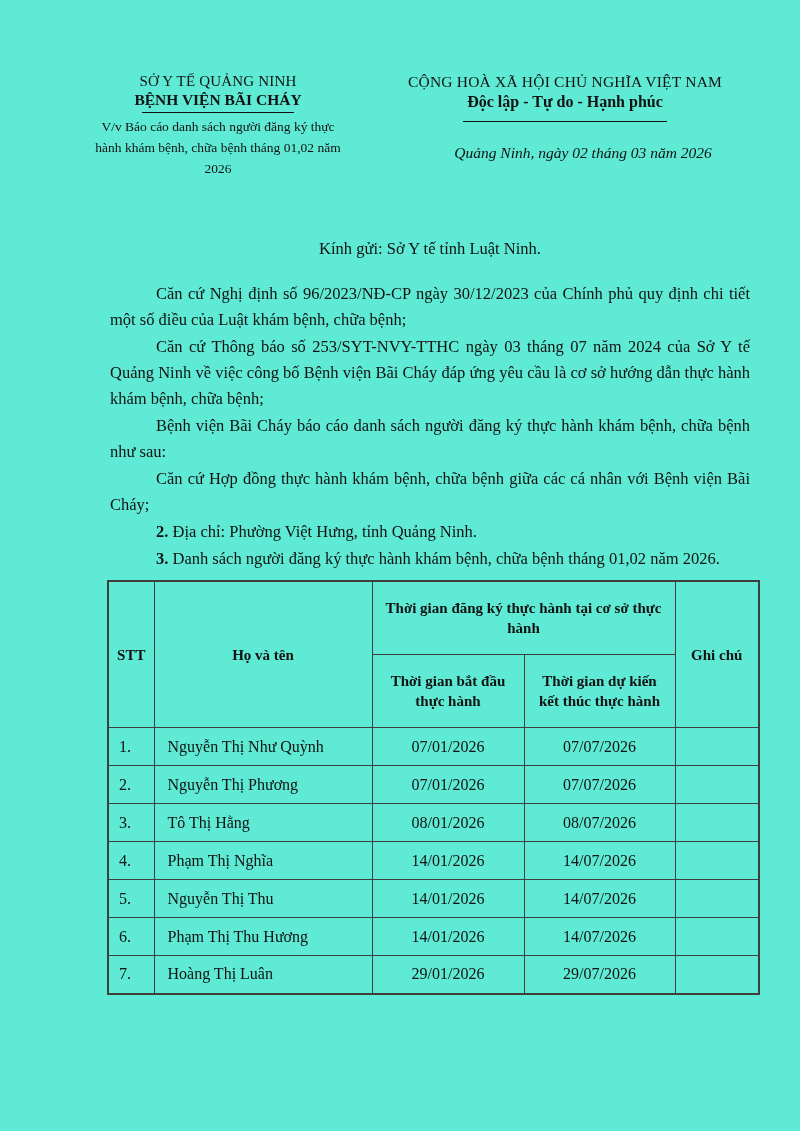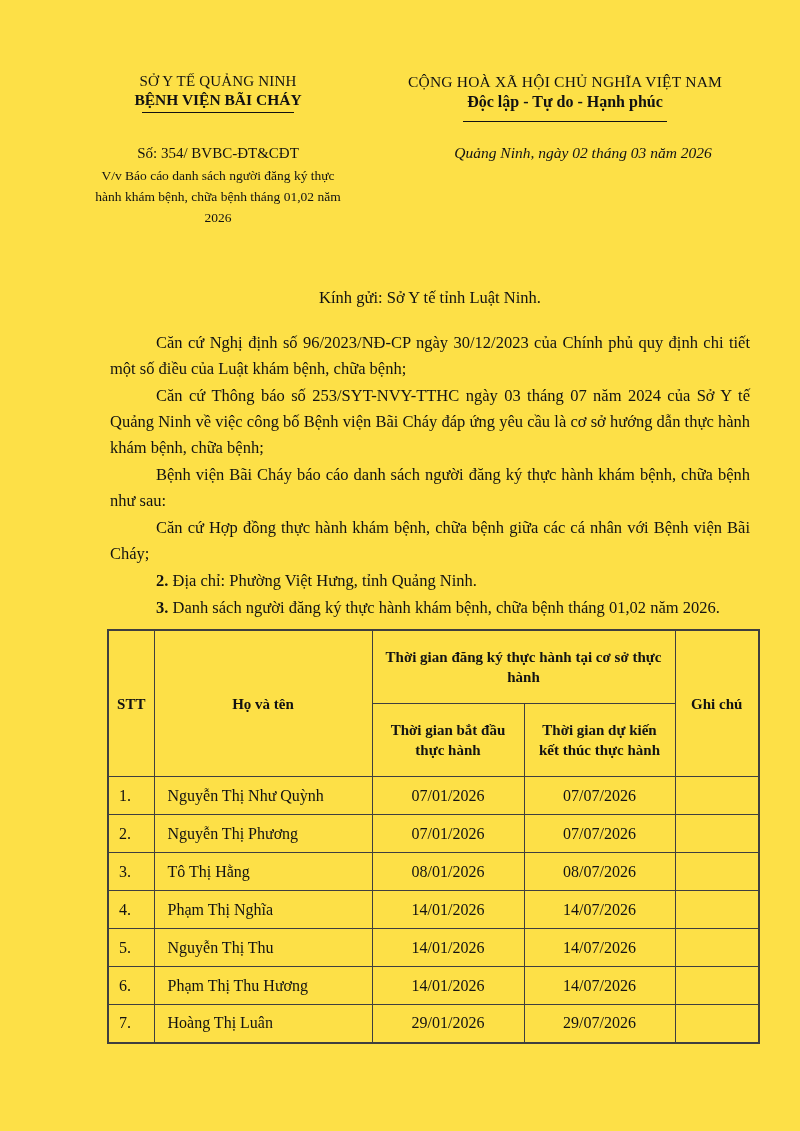--- a/index.html
+++ b/index.html
@@ -2,21 +2,21 @@
 <html lang="vi"><head>
 <meta charset="utf-8">
 <style>
   * { margin: 0; padding: 0; box-sizing: border-box; }
   html, body { background: #e8e8e8; }
   .page {
     position: relative;
     width: 800px;
     height: 1131px;
     margin: 0 auto;
-    background: #fde047;
+    background: #5eead4;
     color: #121212;
     font-family: "Liberation Serif", "DejaVu Serif", serif;
     overflow: hidden;
   }
   .doc { padding: 73px 44px 0 62px; }
 
   
   .header-row { display: flex; align-items: flex-start; }
   .header-left { width: 312px; text-align: center; }
   .header-right { flex: 1; text-align: center; }
@@ -93,21 +93,20 @@
 <body>
 
 <div class="page">
   <div class="doc">
 
     <div class="header-row">
       <div class="header-left">
         <div class="org-name">SỞ Y TẾ QUẢNG NINH</div>
         <div class="org-unit">BỆNH VIỆN BÃI CHÁY</div>
         <div class="rule-short"></div>
-        <div class="doc-number">Số: 354/ BVBC-ĐT&amp;CĐT</div>
         <div class="doc-subject">V/v Báo cáo danh sách người đăng ký thực hành khám bệnh, chữa bệnh tháng 01,02 năm 2026</div>
       </div>
       <div class="header-right">
         <div class="national-line">CỘNG HOÀ XÃ HỘI CHỦ NGHĨA VIỆT NAM</div>
         <div>
           <span class="motto">Độc lập - Tự do - Hạnh phúc</span>
         </div>
         <div class="date-line">Quảng Ninh, ngày 02 tháng 03 năm 2026</div>
       </div>
     </div>

